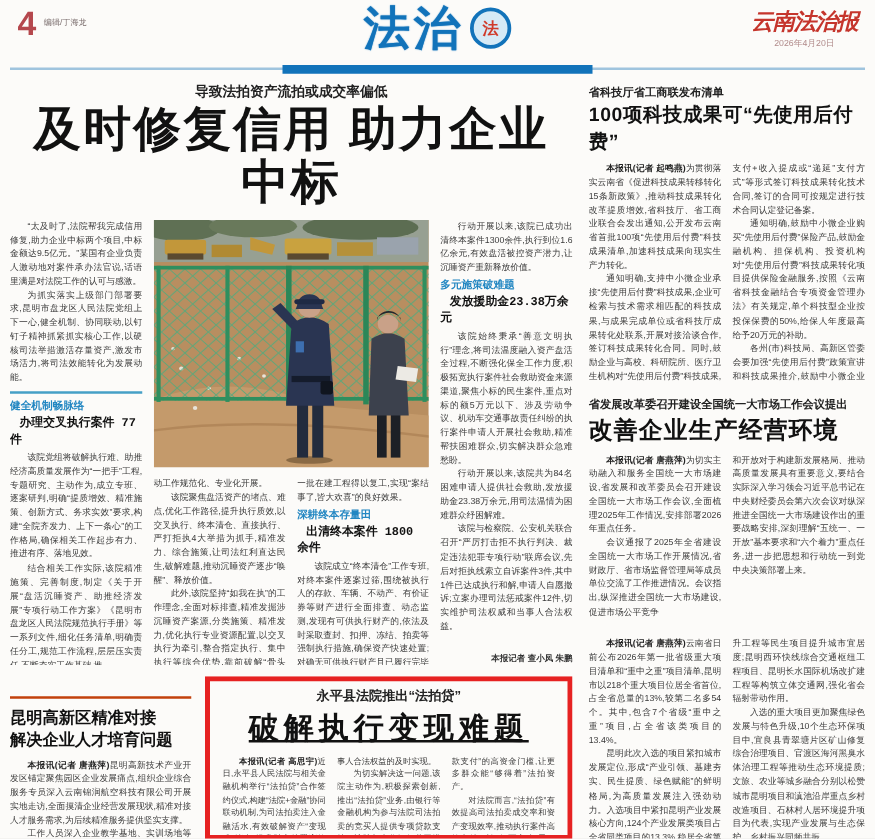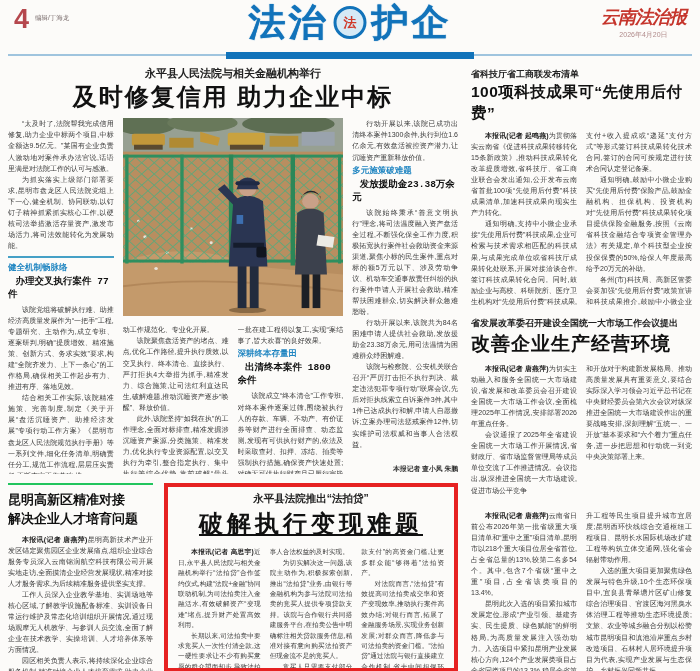--- a/index.html
+++ b/index.html
@@ -24,36 +24,36 @@
   .header-rule .thick{position:absolute;top:0;left:50%;transform:translateX(-50%);width:248px;height:7px;background:#1273ba;}
   
   .content{display:flex;gap:13px;margin-top:7px;height:606px;}
   .left-region{width:450px;display:flex;flex-direction:column;}
   .right-region{flex:1;display:flex;flex-direction:column;overflow:hidden;}
   p.p{margin:0;text-indent:2em;font-size:7px;line-height:1.58;text-align:justify;color:#3a3a3a;}
   p.cont{text-indent:0;}
   .byline{font-weight:bold;color:#222;}
   
   .ma-kicker{text-align:center;font-size:11px;font-weight:bold;color:#222;}
-  .ma-headline{text-align:center;font-size:24px;font-weight:900;color:#111;letter-spacing:2px;margin:3px 0 8px;line-height:1.1;}
+  .ma-headline{text-align:center;font-size:38px;font-weight:900;color:#111;letter-spacing:2px;margin:3px 0 8px;line-height:1.1;}
   .ma-grid{display:grid;grid-template-columns:repeat(4,1fr);grid-template-rows:198px 1fr;gap:8px 9px;height:356px;overflow:hidden;}
   .ma-colA{grid-column:1;grid-row:1/3;overflow:hidden;}
   .ma-photo{grid-column:2/4;grid-row:1;overflow:hidden;}
   .ma-photo svg{display:block;width:100%;height:100%;}
   .ma-colB{grid-column:2;grid-row:2;overflow:hidden;}
   .ma-colC{grid-column:3;grid-row:2;overflow:hidden;}
   .ma-colD{grid-column:4;grid-row:1/3;overflow:hidden;display:flex;flex-direction:column;}
   .lead{font-size:7.6px;line-height:1.6;color:#333;}
   .mini-rule{border-top:2px solid #45a0c6;margin:5px 0 4px;}
   .sec-title{color:#2387c2;font-weight:bold;font-size:8.5px;margin:2px 0 1px;}
   .sec-sub{font-weight:bold;font-size:9.5px;color:#111;margin:0 0 3px;text-indent:0.8em;font-family:Liberation Mono, monospace;}
   .signature{margin-top:auto;text-align:right;font-size:6.8px;font-weight:bold;color:#333;padding-top:3px;}
   
   .bottom-row{display:flex;gap:11px;margin-top:9px;flex:1;overflow:hidden;}
-  .hitech{width:145px;border-top:2px solid #22c55e;padding-top:6px;overflow:hidden;}
+  .hitech{width:145px;border-top:2px solid #c2410c;padding-top:6px;overflow:hidden;margin-top:16px;}
   .hitech-h{font-size:13px;font-weight:900;color:#111;line-height:1.4;margin:0 0 6px;}
   .redbox{flex:1;border:4px solid #e62222;padding:3px 10px 6px;overflow:hidden;box-sizing:border-box;}
   .rb-kicker{text-align:center;font-size:10.5px;font-weight:bold;color:#222;margin-top:2px;}
   .rb-headline{text-align:center;font-size:24px;font-weight:900;color:#111;letter-spacing:4px;margin:2px 0 7px;text-decoration:underline;}
   .rb-cols{display:flex;gap:9px;overflow:hidden;}
   .rb-col{flex:1;overflow:hidden;}
   .rb-col p.p{font-size:6.6px;}
   
   .r-kicker{font-size:9px;font-weight:bold;color:#222;margin:2px 0 1px;}
   .r-headline{font-size:15.5px;font-weight:900;color:#111;margin:1px 0 6px;letter-spacing:0.5px;}
@@ -73,38 +73,37 @@
 <div class="page">
 
   <div class="header">
     <div class="pagenum">4</div>
     <div class="editor">编辑/丁海龙</div>
     <div class="banner">
       <span class="word">法治</span>
       <span class="badge">
           <i>法</i>
         </span>
-      <span class="word">护企</span>
     </div>
     <div class="masthead">
       <div class="masthead-title">云南法治报</div>
       <div class="masthead-date">2026年4月20日</div>
     </div>
   </div>
   <div class="header-rule">
     <div class="thin"></div>
     <div class="thick"></div>
   </div>
 
   <div class="content">
 
     <div class="left-region">
 
       <div>
-        <div class="ma-kicker">永平县人民法院与相关金融机构举行</div>
+        <div class="ma-kicker">导致法拍资产流拍或成交率偏低</div>
         <div class="ma-headline">及时修复信用 助力企业中标</div>
 
         <div class="ma-grid">
 
           <div class="ma-colA">
             <p class="p lead">“太及时了,法院帮我完成信用修复,助力企业中标两个项目,中标金额达9.5亿元。”某国有企业负责人激动地对案件承办法官说,话语里满是对法院工作的认可与感激。</p>
             <p class="p lead">为抓实落实上级部门部署要求,昆明市盘龙区人民法院党组上下一心,健全机制、协同联动,以钉钉子精神抓紧抓实核心工作,以硬核司法举措激活存量资产,激发市场活力,将司法效能转化为发展动能。</p>
             <div class="mini-rule"></div>
             <div class="sec-title">健全机制畅脉络</div>
             <div class="sec-sub">办理交叉执行案件 77 件</div>

